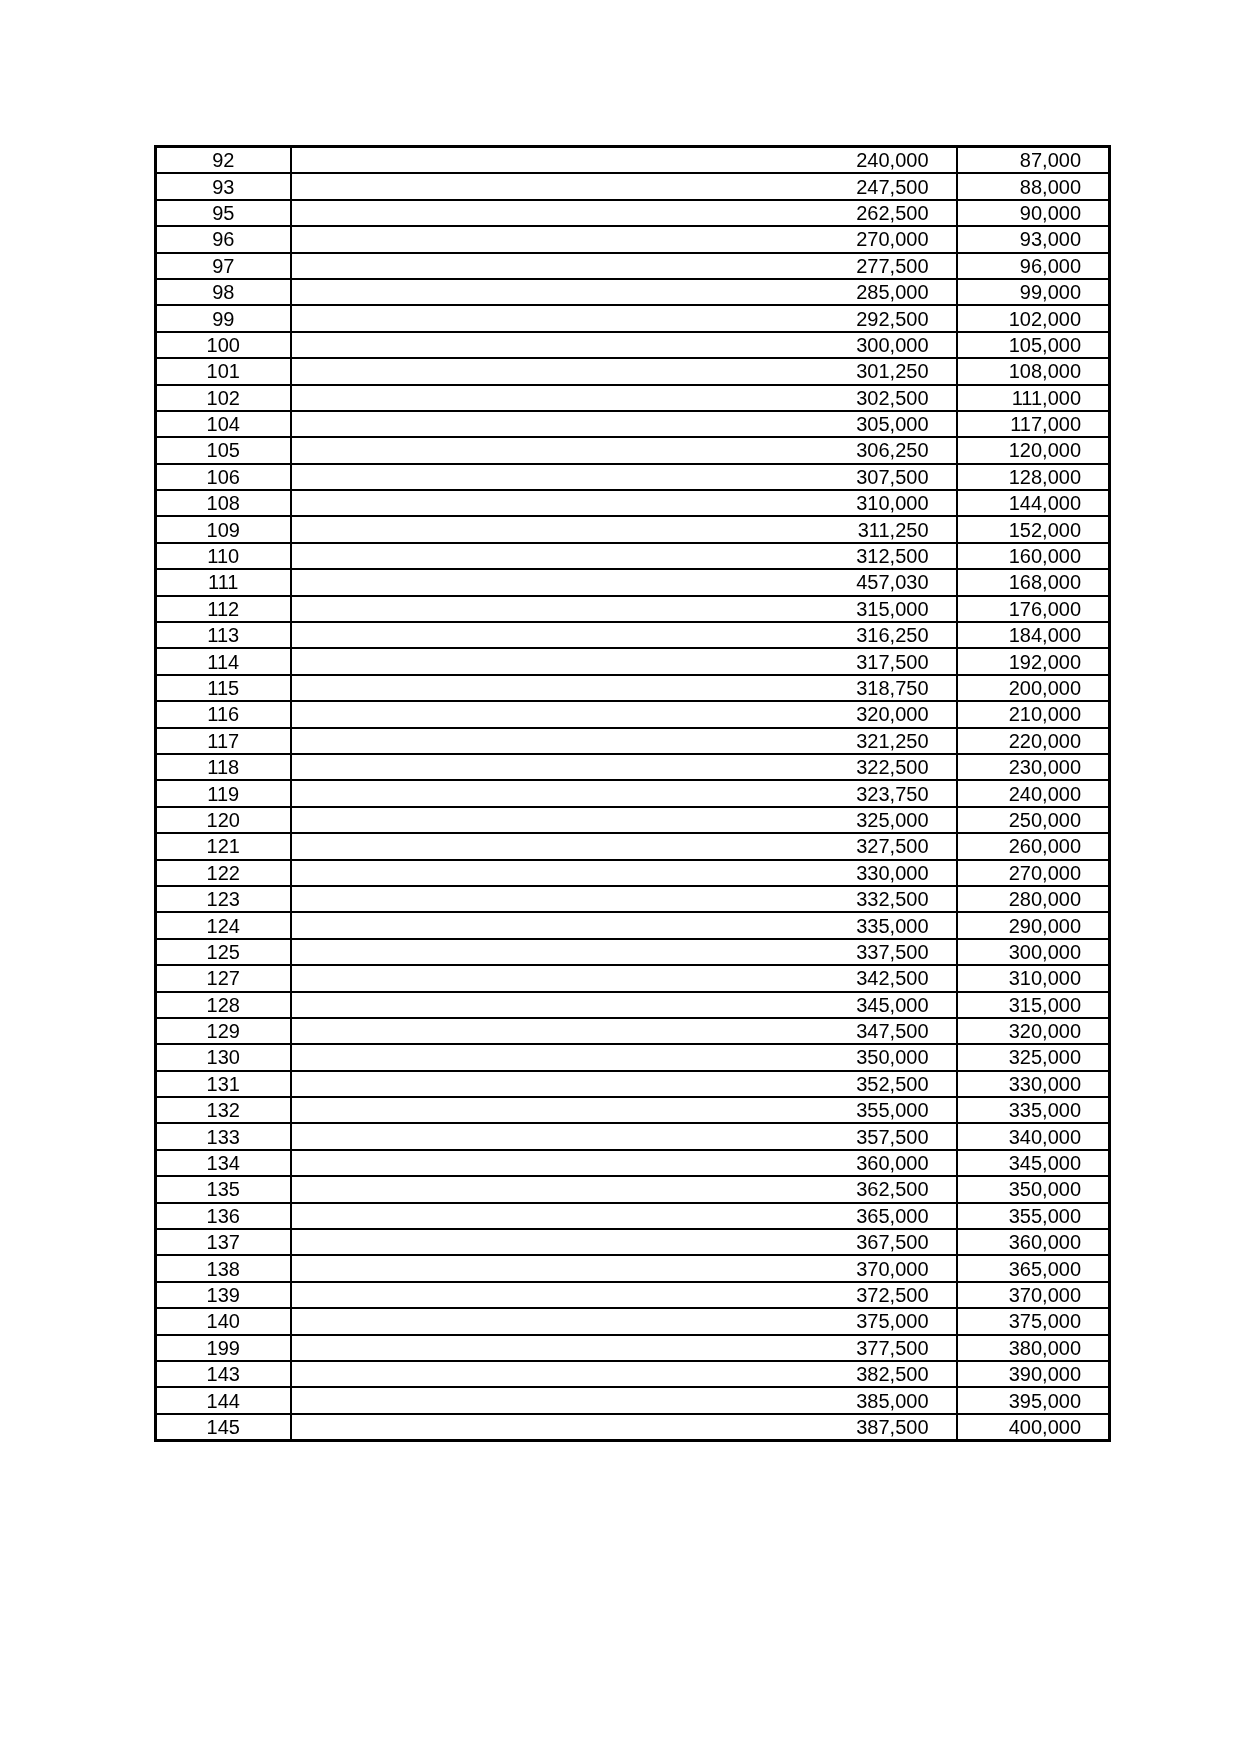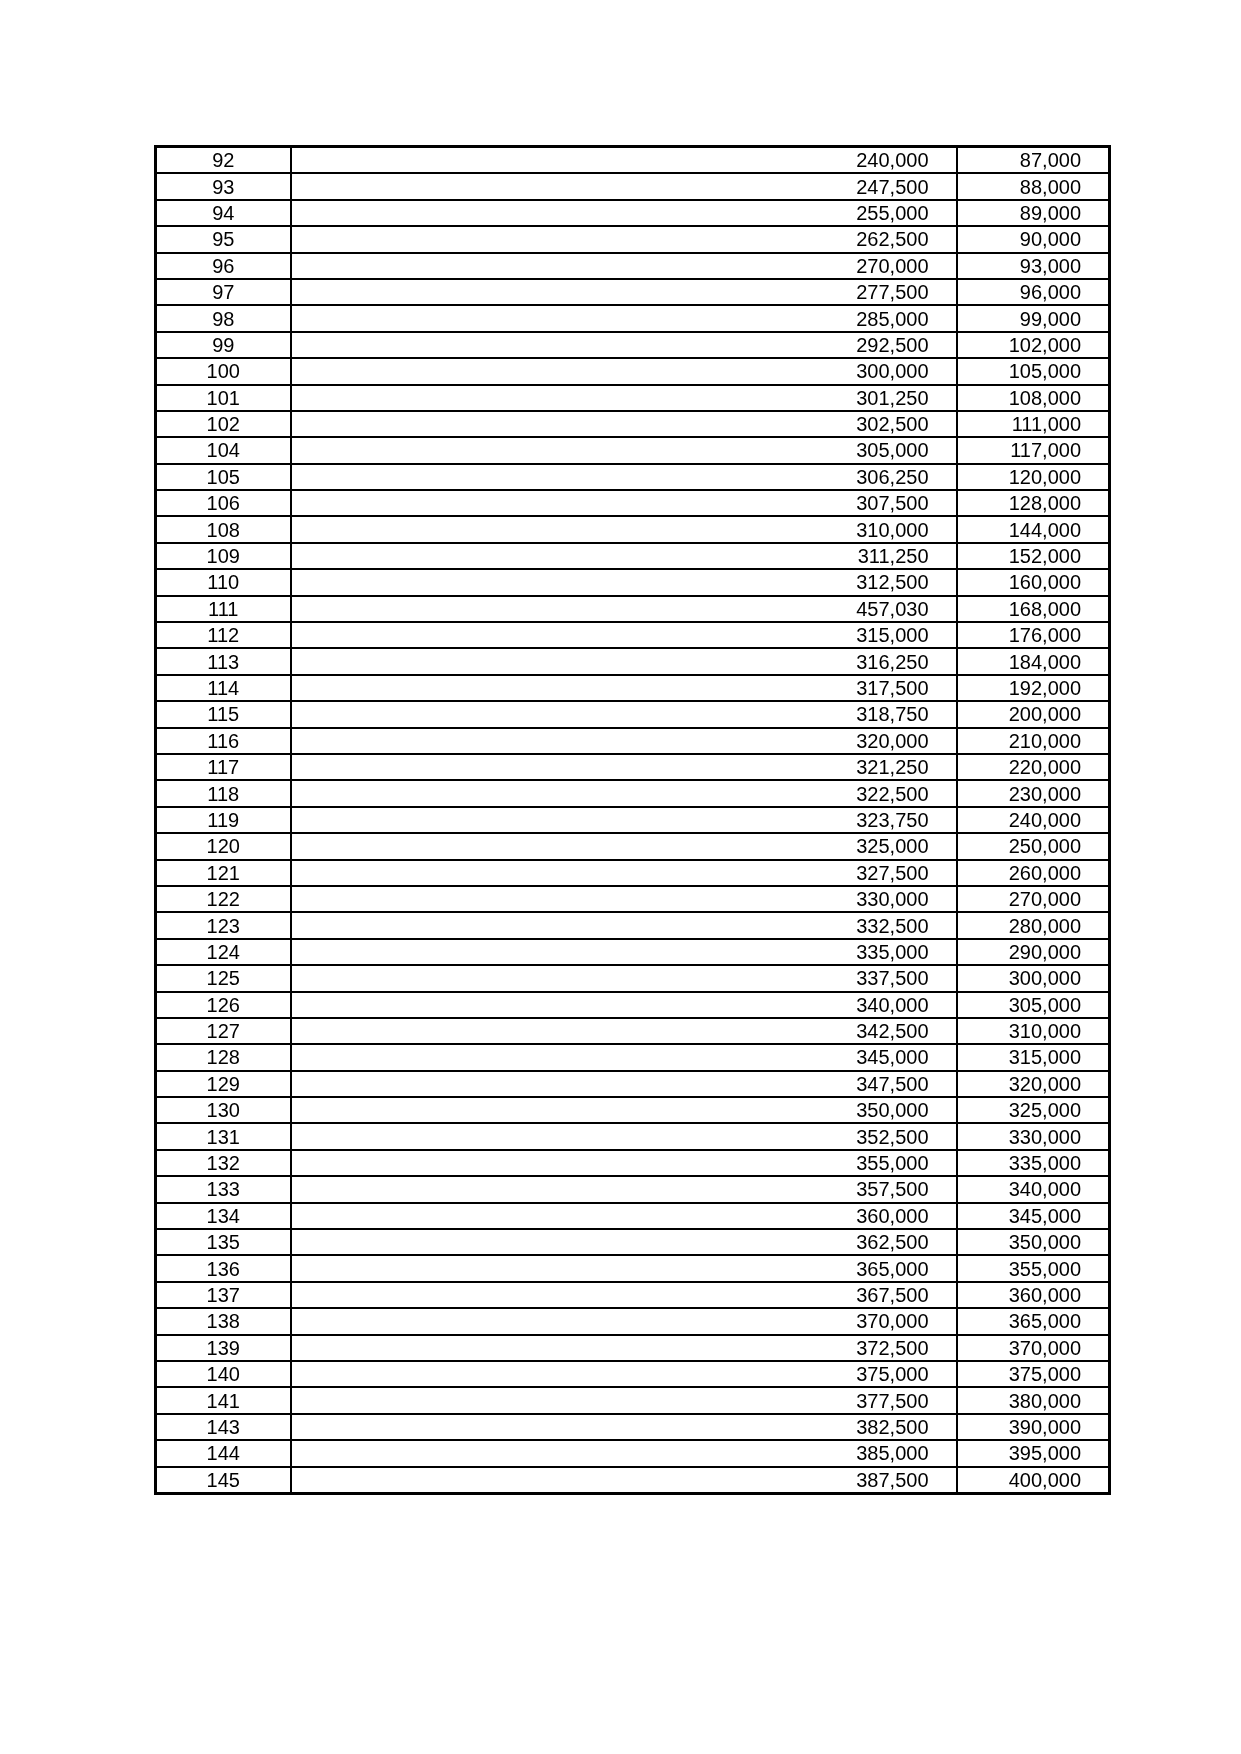--- a/index.html
+++ b/index.html
@@ -56,25 +56,20 @@
           <td class="col-center">92</td>
           <td class="col-right">240,000</td>
           <td class="col-right">87,000</td>
         </tr>
         <tr>
           <td class="col-center">93</td>
           <td class="col-right">247,500</td>
           <td class="col-right">88,000</td>
         </tr>
         <tr>
-          <td class="col-center">94</td>
-          <td class="col-right">255,000</td>
-          <td class="col-right">89,000</td>
-        </tr>
-        <tr>
           <td class="col-center">95</td>
           <td class="col-right">262,500</td>
           <td class="col-right">90,000</td>
         </tr>
         <tr>
           <td class="col-center">96</td>
           <td class="col-right">270,000</td>
           <td class="col-right">93,000</td>
         </tr>
         <tr>
@@ -206,25 +201,20 @@
           <td class="col-center">124</td>
           <td class="col-right">335,000</td>
           <td class="col-right">290,000</td>
         </tr>
         <tr>
           <td class="col-center">125</td>
           <td class="col-right">337,500</td>
           <td class="col-right">300,000</td>
         </tr>
         <tr>
-          <td class="col-center">126</td>
-          <td class="col-right">340,000</td>
-          <td class="col-right">305,000</td>
-        </tr>
-        <tr>
           <td class="col-center">127</td>
           <td class="col-right">342,500</td>
           <td class="col-right">310,000</td>
         </tr>
         <tr>
           <td class="col-center">128</td>
           <td class="col-right">345,000</td>
           <td class="col-right">315,000</td>
         </tr>
         <tr>
@@ -281,21 +271,21 @@
           <td class="col-center">139</td>
           <td class="col-right">372,500</td>
           <td class="col-right">370,000</td>
         </tr>
         <tr>
           <td class="col-center">140</td>
           <td class="col-right">375,000</td>
           <td class="col-right">375,000</td>
         </tr>
         <tr>
-          <td class="col-center">141</td>
+          <td class="col-center">199</td>
           <td class="col-right">377,500</td>
           <td class="col-right">380,000</td>
         </tr>
         <tr>
           <td class="col-center">143</td>
           <td class="col-right">382,500</td>
           <td class="col-right">390,000</td>
         </tr>
         <tr>
           <td class="col-center">144</td>

